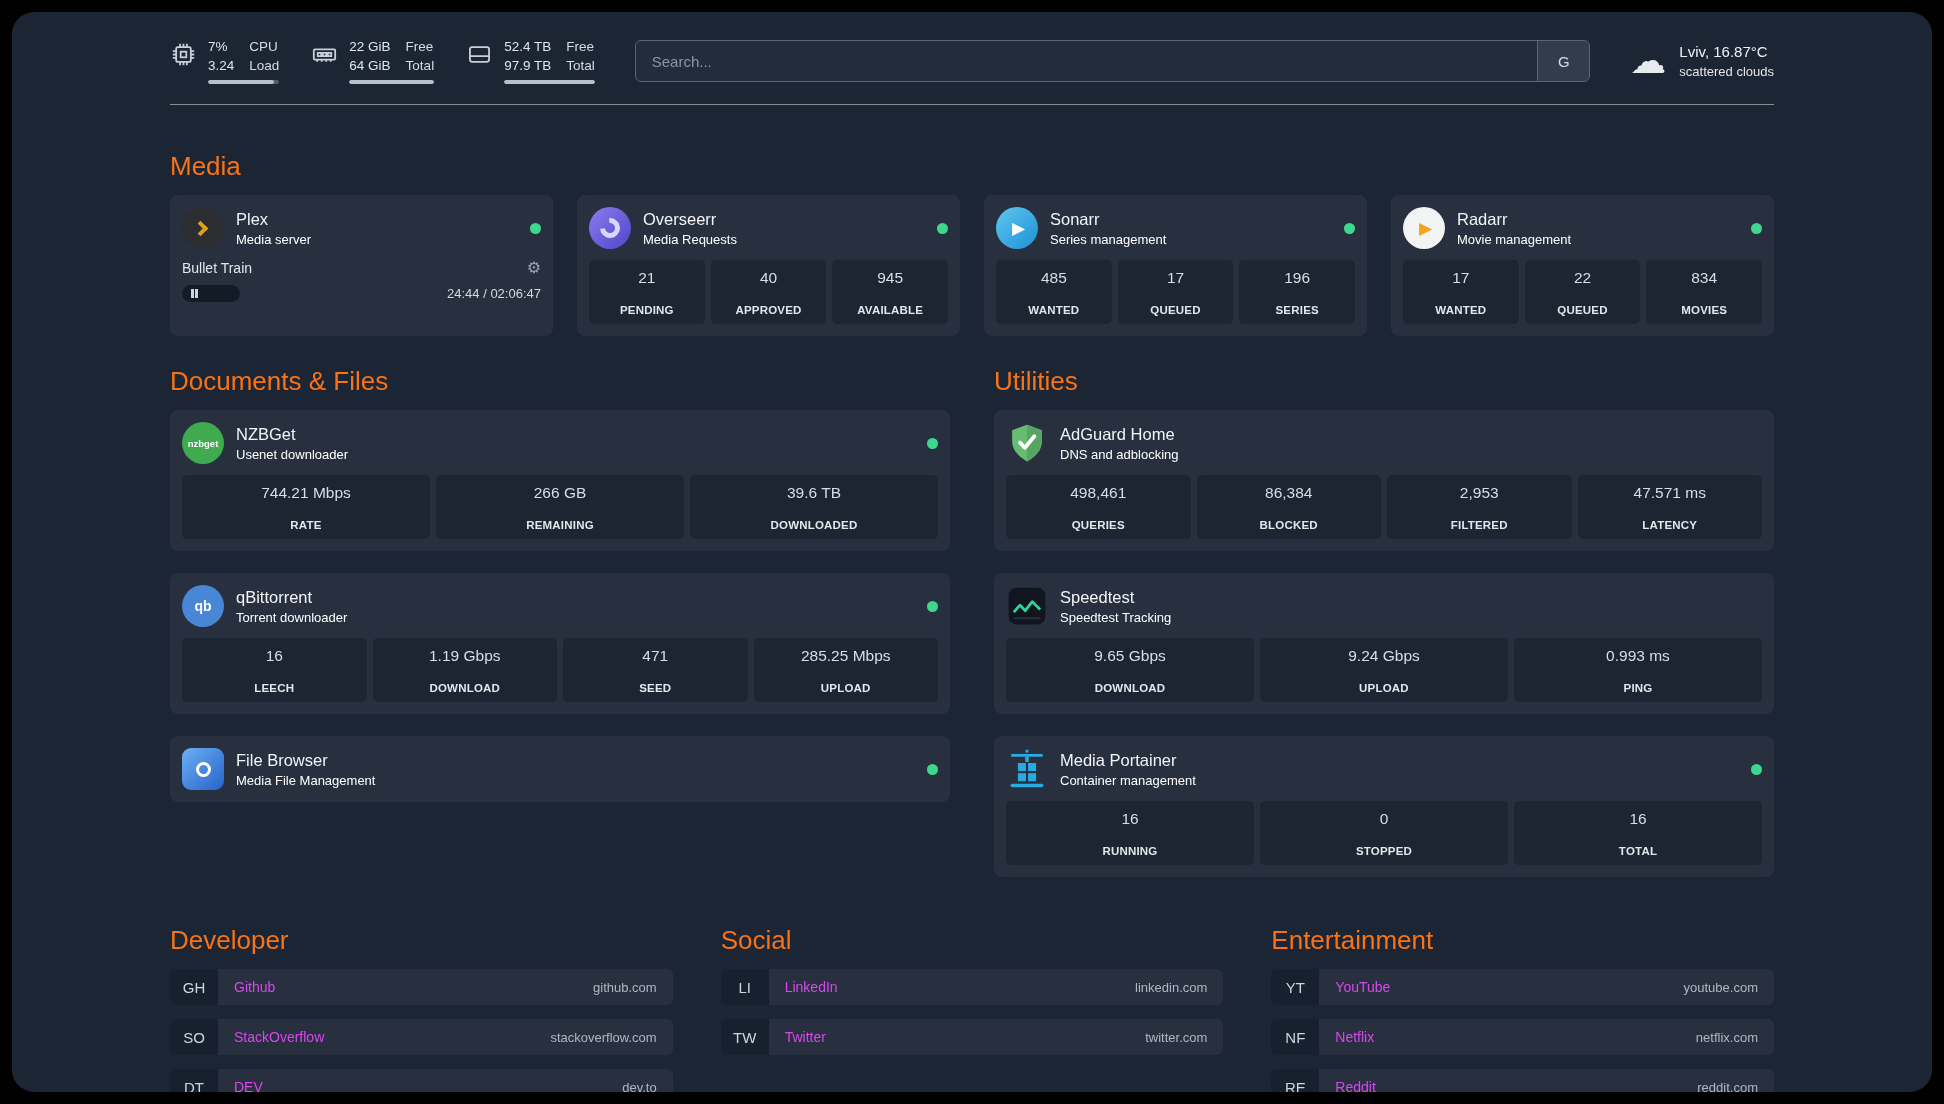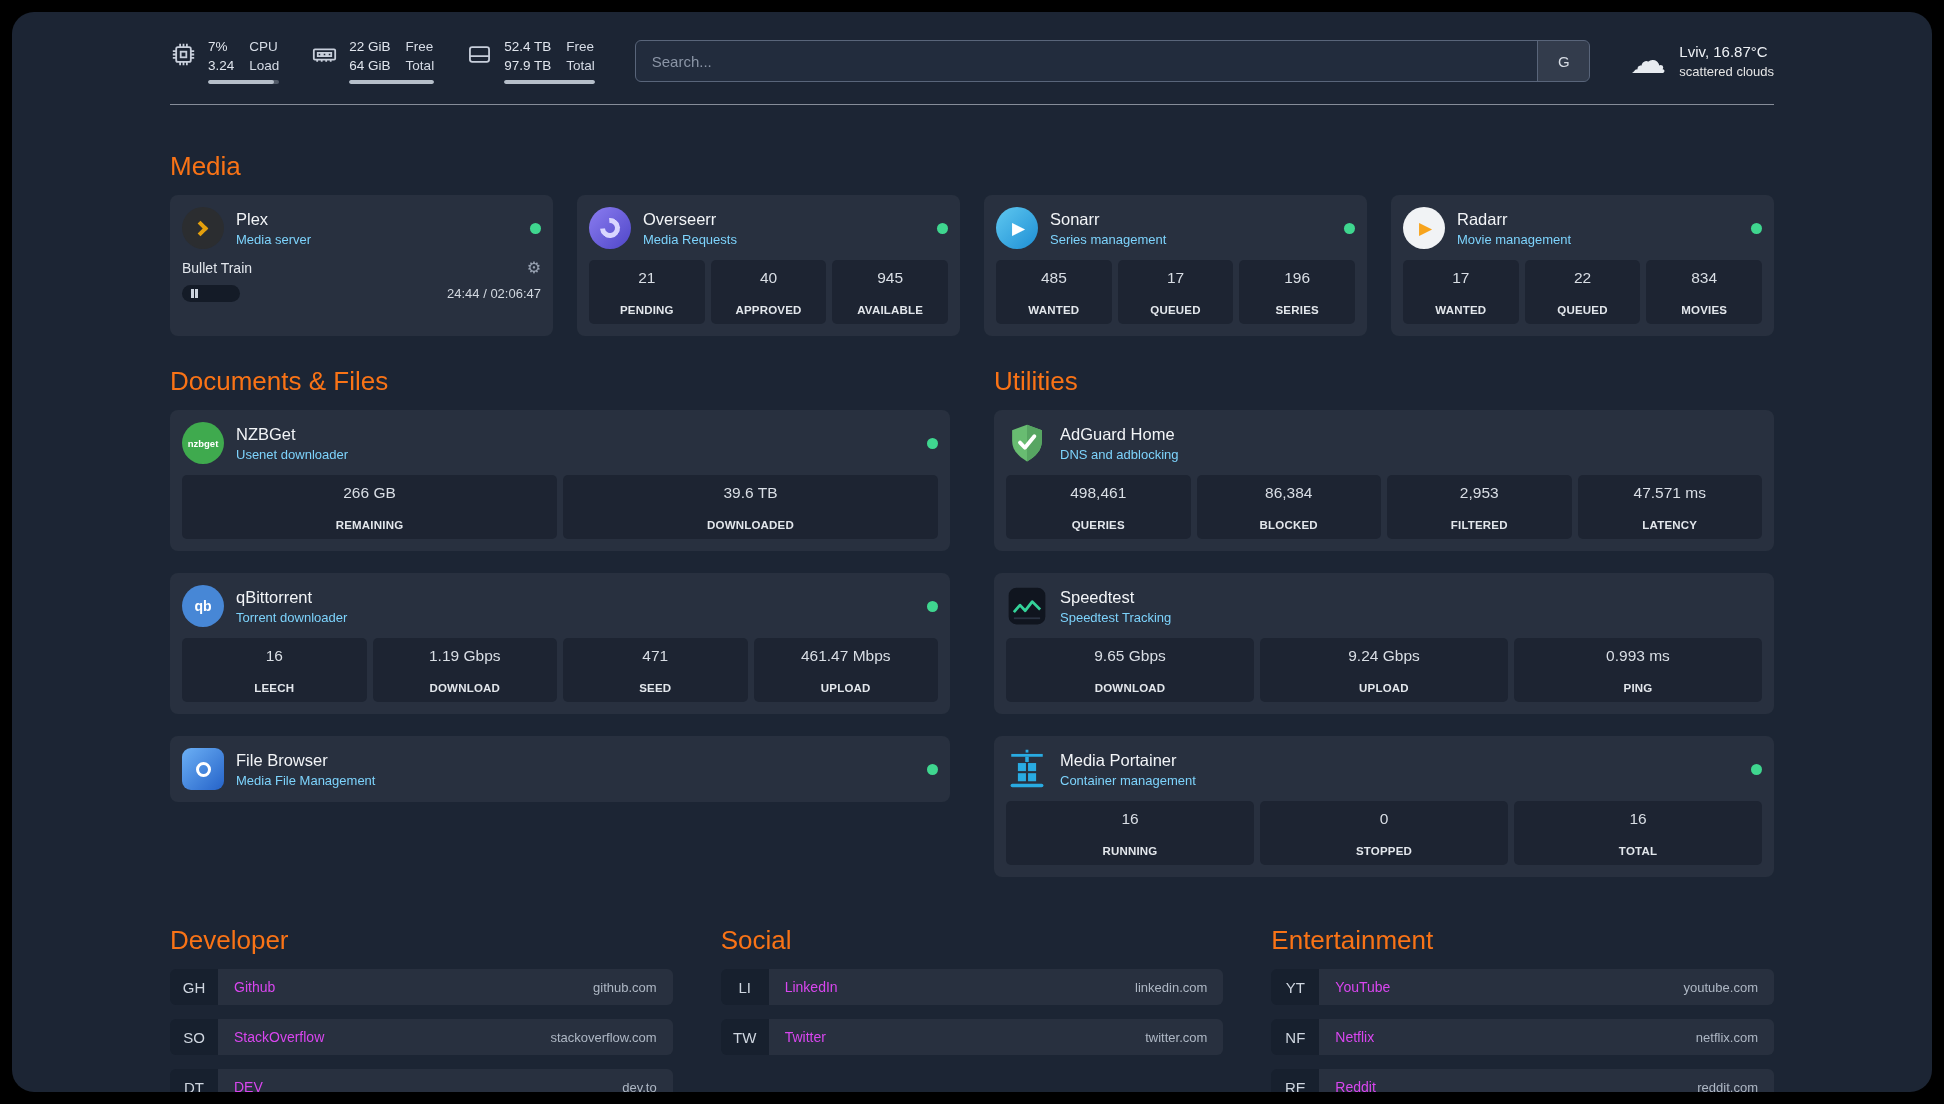--- a/index.html
+++ b/index.html
@@ -45,21 +45,21 @@
 
   
   .section-title { font-size: 26px; font-weight: 500; color: #f97316; margin-bottom: 13px; }
   .media-section { margin-top: 46px; }
   .media-grid { display: grid; grid-template-columns: repeat(4, 1fr); gap: 24px; }
 
   .card { background: rgba(255,255,255,.055); border-radius: 8px; padding: 12px; display: flex; flex-direction: column; gap: 11px; cursor: pointer; }
   .card-head { display: flex; align-items: center; gap: 12px; }
   .card-title { flex: 1; display: flex; flex-direction: column; gap: 3px; }
   .name { font-size: 16.5px; color: #f2f4f7; }
-  .sub { font-size: 13px; color: #7dd3fc; }
+  .sub { font-size: 13px; color: #ffffff; }
   .dot { width: 11px; height: 11px; border-radius: 50%; background: var(--status_online, #3fd68f); flex: none; }
 
   .stats { display: flex; gap: 6px; }
   .stat { flex: 1; background: rgba(10,15,25,.35); border-radius: 5px; padding: 9px 4px 8px; text-align: center; }
   .stat-value { font-size: 15.5px; color: #d9dee5; }
   .stat-label { font-size: 11.5px; font-weight: bold; color: #e3e7ec; margin-top: 17px; letter-spacing: .2px; }
 
   
   .app-icon { width: 42px; height: 42px; border-radius: 50%; display: flex; align-items: center; justify-content: center; flex: none; }
   .app-icon.square { border-radius: 9px; }
@@ -316,20 +316,24 @@
                 <span>nzbget</span>
               </span>
             <div class="card-title">
               <span class="name">NZBGet</span>
               <span class="sub">Usenet downloader</span>
             </div>
             <span class="dot"></span>
           </div>
           <div class="stats">
             <div class="stat">
+              <div class="stat-value">744.21 Mbps</div>
+              <div class="stat-label">RATE</div>
+            </div>
+            <div class="stat">
               <div class="stat-value">266 GB</div>
               <div class="stat-label">REMAINING</div>
             </div>
             <div class="stat">
               <div class="stat-value">39.6 TB</div>
               <div class="stat-label">DOWNLOADED</div>
             </div>
           </div>
         </article>
 
@@ -351,21 +355,21 @@
             </div>
             <div class="stat">
               <div class="stat-value">1.19 Gbps</div>
               <div class="stat-label">DOWNLOAD</div>
             </div>
             <div class="stat">
               <div class="stat-value">471</div>
               <div class="stat-label">SEED</div>
             </div>
             <div class="stat">
-              <div class="stat-value">461.47 Mbps</div>
+              <div class="stat-value">285.25 Mbps</div>
               <div class="stat-label">UPLOAD</div>
             </div>
           </div>
         </article>
 
         <article class="card">
           <div class="card-head">
             <span class="app-icon square fb">
                 <span class="fb-glyph"></span>
               </span>

